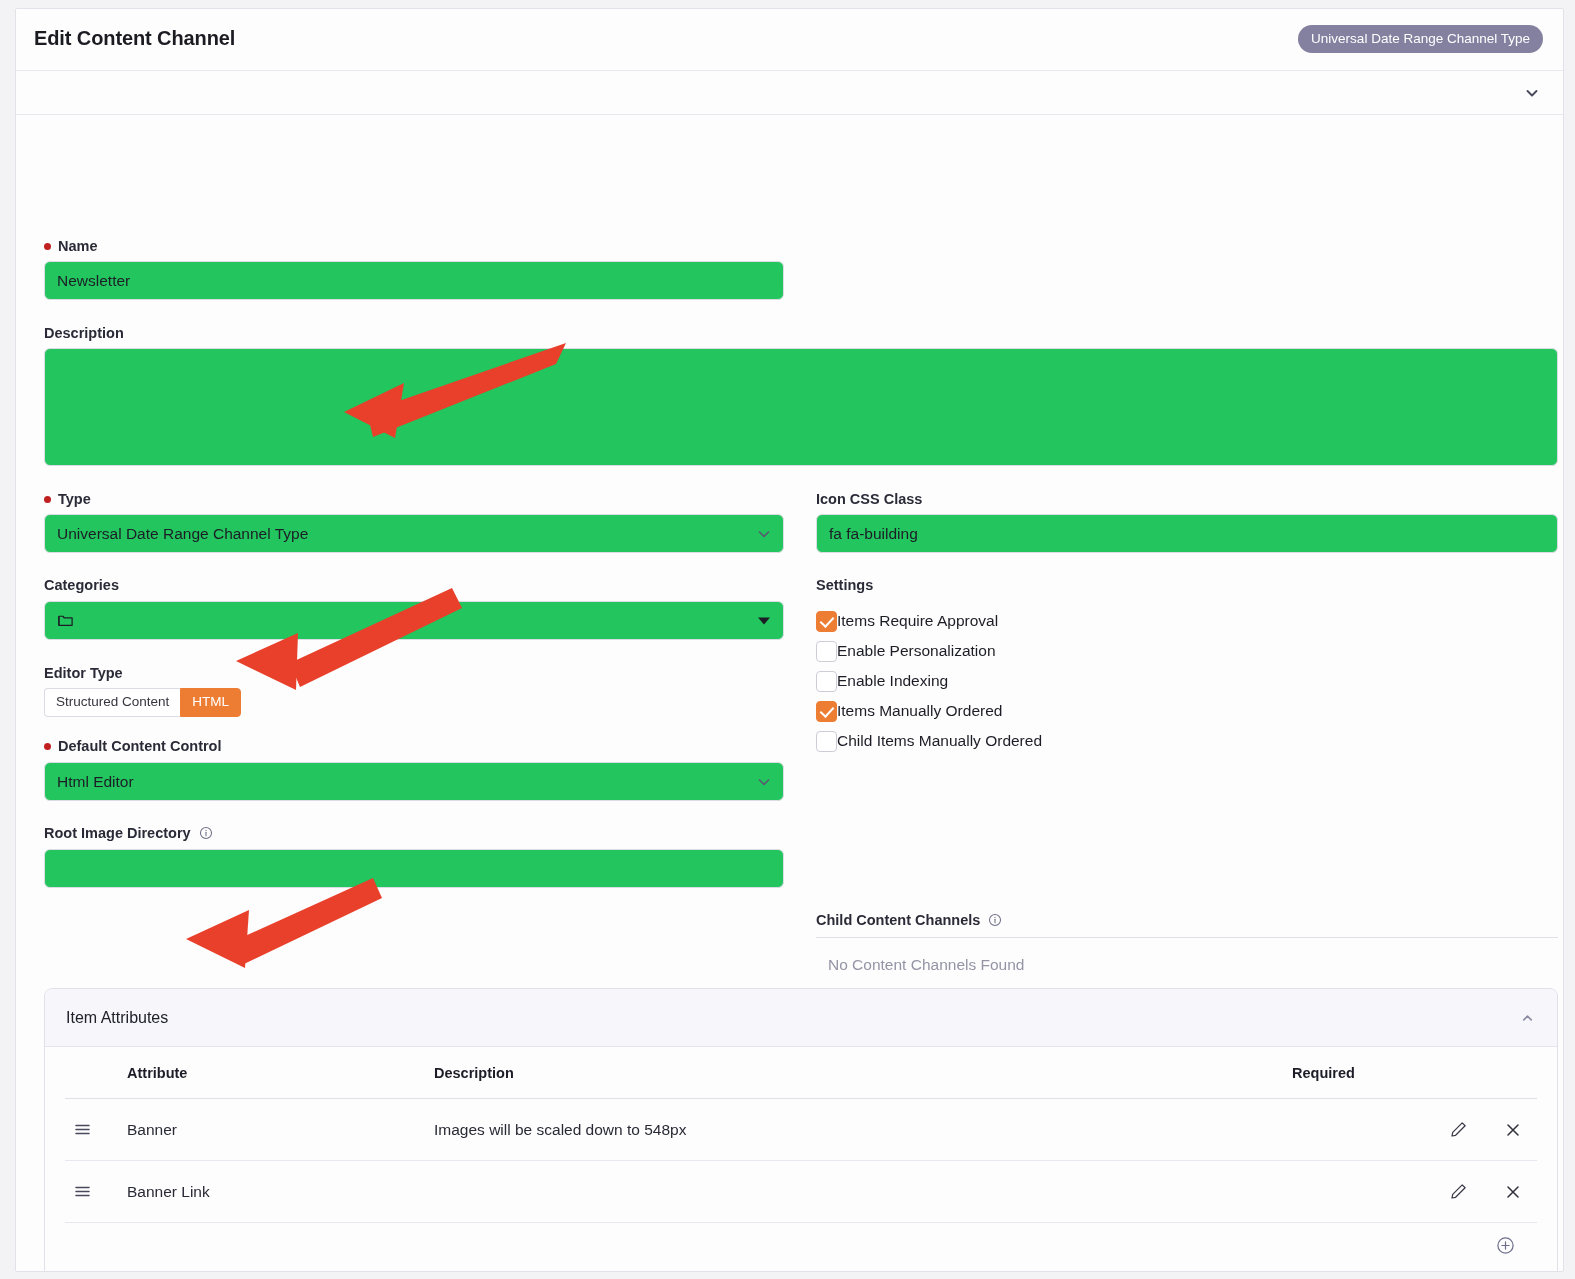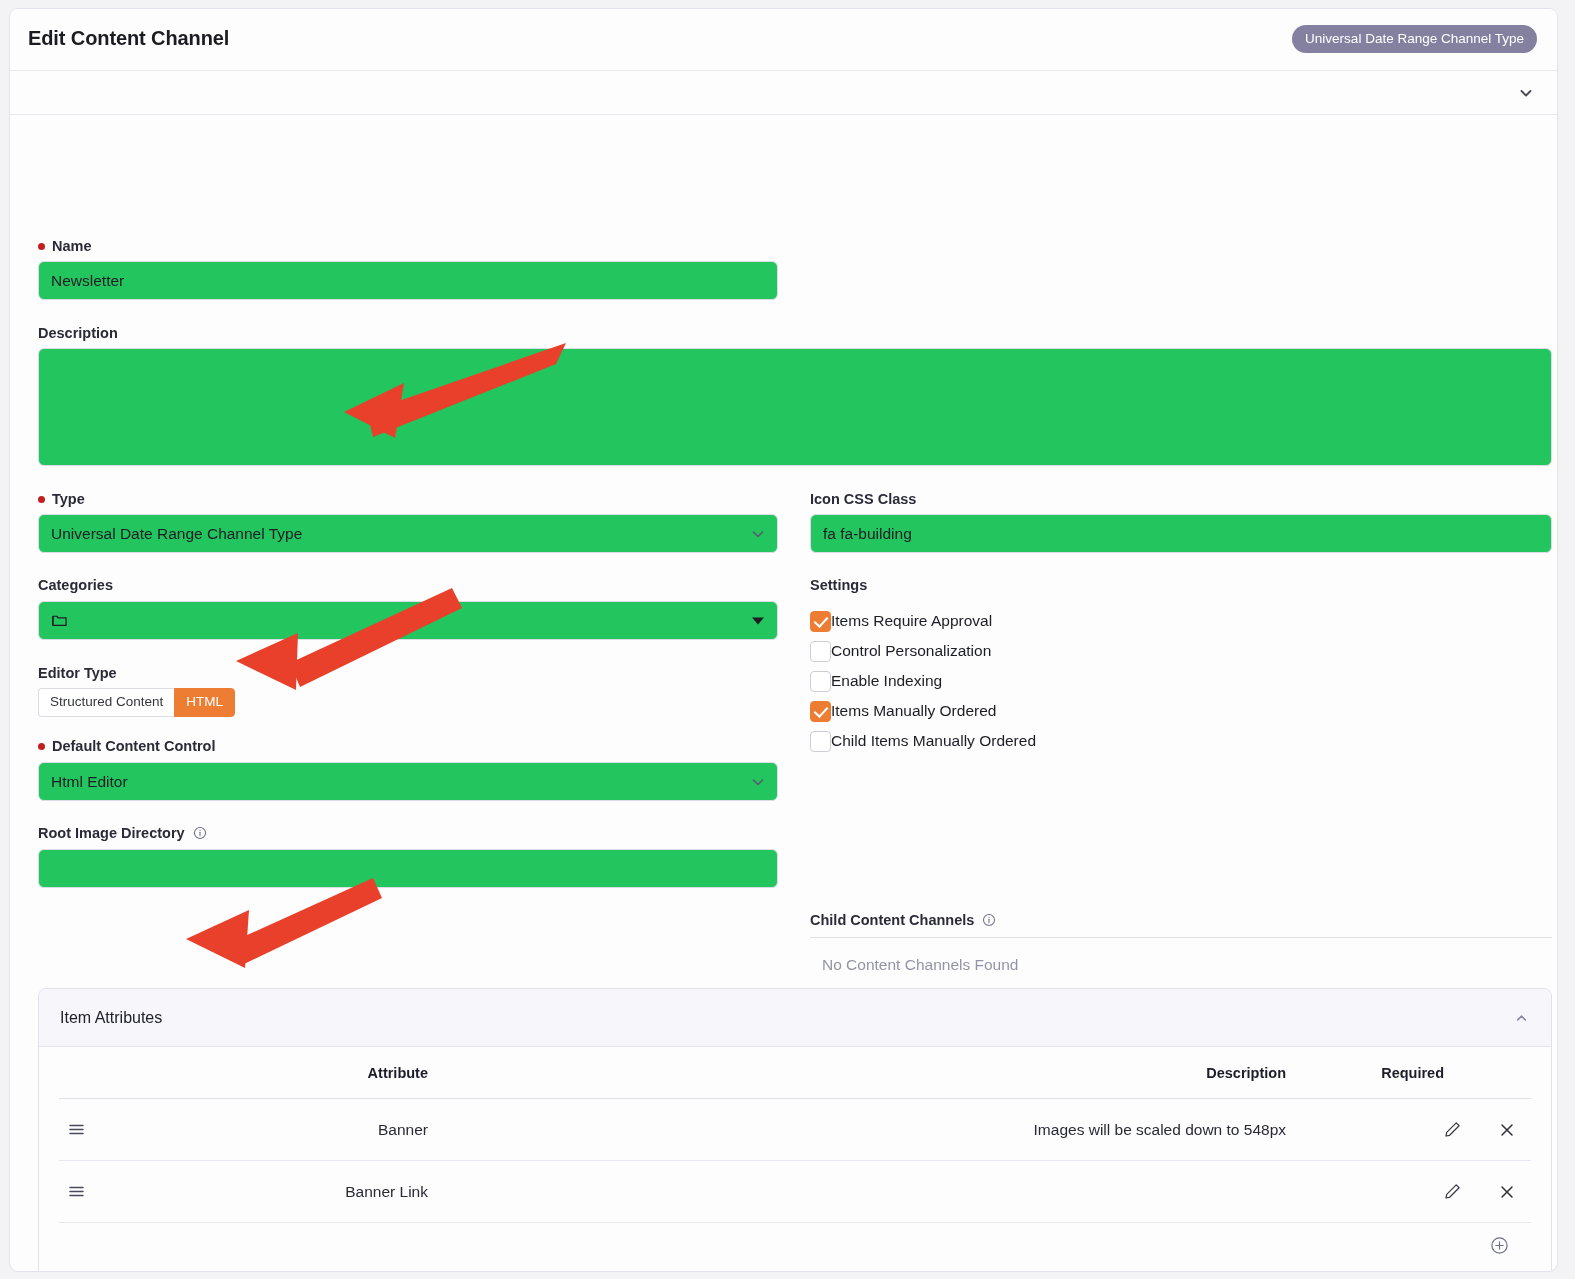--- a/index.html
+++ b/index.html
@@ -12,25 +12,25 @@
   }
   .page {
     position: relative;
     width: 1575px; height: 1279px;
     background: #f3f3f6;
   }
 
   
   .card {
     position: absolute;
-    left: 9px; top: 8px;
+    left: 15px; top: 8px;
     width: 1549px; height: 1264px;
     background: #fdfdfe;
     border: 1px solid #e2e2e9;
-    border-radius: 9px;
+    border-radius: 2px;
     overflow: hidden;
   }
 
   .card-header {
     position: relative;
     height: 62px;
     border-bottom: 1px solid #e8e8ee;
     background: #fdfdfe;
   }
   .card-title {
@@ -262,21 +262,20 @@
   }
   .chev-up {
     position: absolute;
     right: 22px; top: 22px;
     width: 15px; height: 15px;
     color: #8a8aa0;
   }
   .attr-table {
     position: relative;
     padding: 0 20px;
-    text-align: right;
   }
   .tr {
     display: flex;
     align-items: center;
     height: 62px;
     border-bottom: 1px solid #e7e7ef;
   }
   .tr.head {
     height: 52px;
     border-bottom: 1px solid #e0e0ea;
@@ -426,21 +425,21 @@
       <div class="row-set-label label">
         <span>Settings</span>
       </div>
       <div class="settings-list">
         <div class="cb-row">
           <span class="cb on"></span>
           <span class="cb-label">Items Require Approval</span>
         </div>
         <div class="cb-row">
           <span class="cb"></span>
-          <span class="cb-label">Control Personalization</span>
+          <span class="cb-label">Enable Personalization</span>
         </div>
         <div class="cb-row">
           <span class="cb"></span>
           <span class="cb-label">Enable Indexing</span>
         </div>
         <div class="cb-row">
           <span class="cb on"></span>
           <span class="cb-label">Items Manually Ordered</span>
         </div>
         <div class="cb-row">

